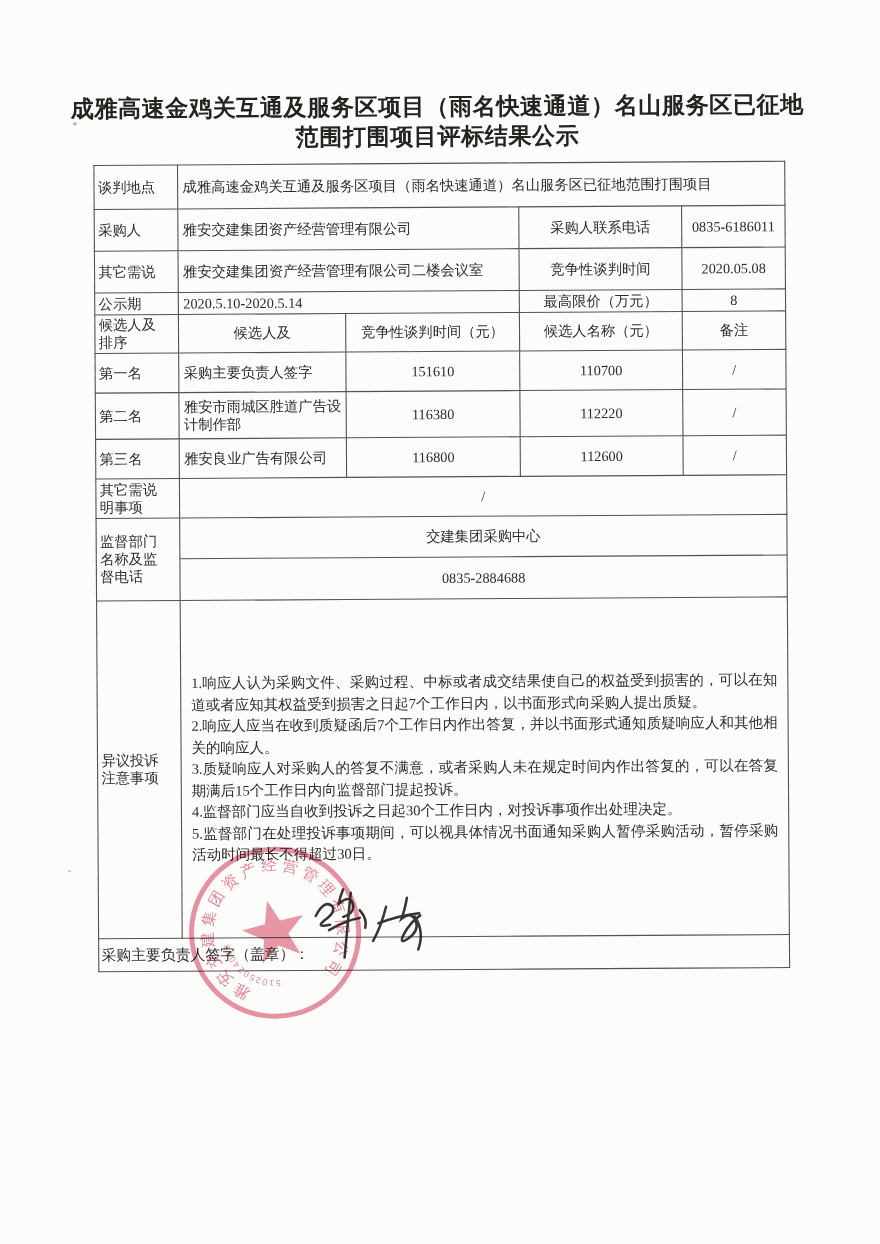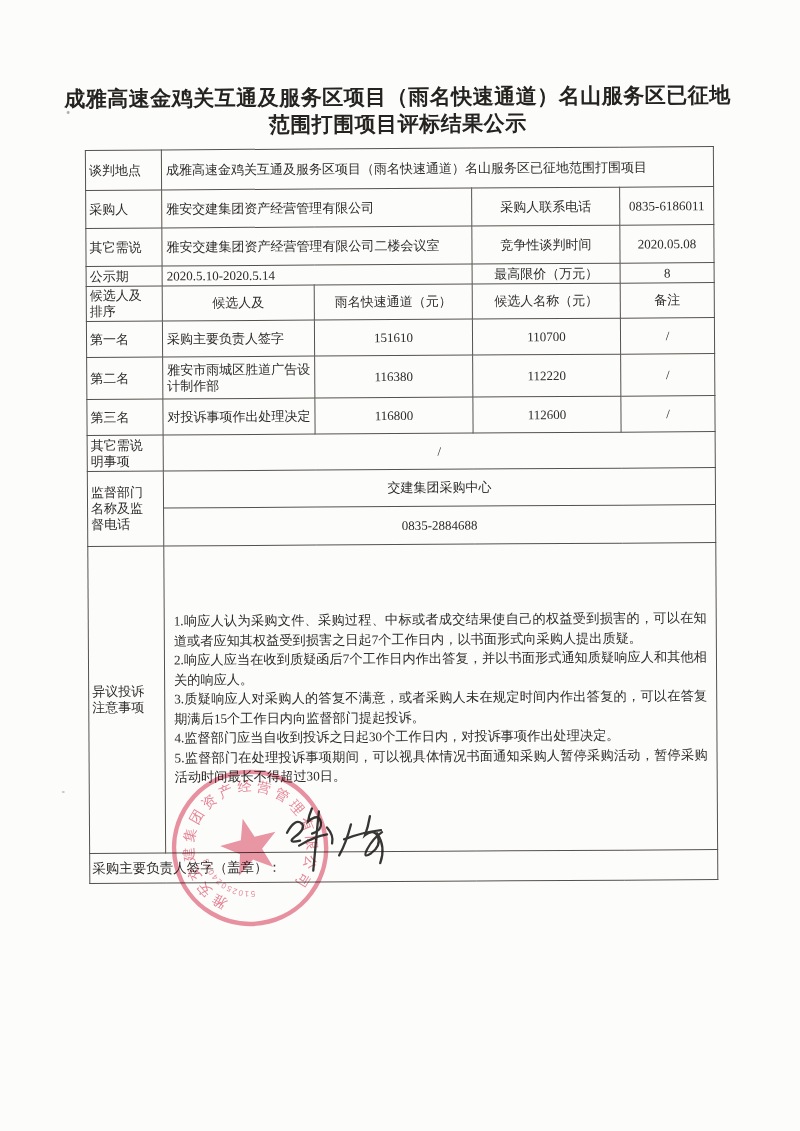--- a/index.html
+++ b/index.html
@@ -87,41 +87,41 @@
         <tr style="height:20px">
           <th>公示期</th>
           <td colspan="2" class="al">2020.5.10-2020.5.14</td>
           <td class="ac">最高限价（万元）</td>
           <td class="ac">8</td>
         </tr>
         <tr style="height:32px">
           <th>候选人及
 排序</th>
           <td class="ac">候选人及</td>
-          <td class="ac">雨名快速通道（元）</td>
+          <td class="ac">竞争性谈判时间（元）</td>
           <td class="ac">候选人名称（元）</td>
           <td class="ac">备注</td>
         </tr>
         <tr style="height:36px">
           <th>第一名</th>
           <td class="al">采购主要负责人签字</td>
           <td class="ac">151610</td>
           <td class="ac">110700</td>
           <td class="ac">/</td>
         </tr>
         <tr style="height:42px">
           <th>第二名</th>
           <td class="al">雅安市雨城区胜道广告设计制作部</td>
           <td class="ac">116380</td>
           <td class="ac">112220</td>
           <td class="ac">/</td>
         </tr>
         <tr style="height:36px">
           <th>第三名</th>
-          <td class="al">对投诉事项作出处理决定</td>
+          <td class="al">雅安良业广告有限公司</td>
           <td class="ac">116800</td>
           <td class="ac">112600</td>
           <td class="ac">/</td>
         </tr>
         <tr style="height:36px">
           <th>其它需说
 明事项</th>
           <td colspan="4" class="ac">/</td>
         </tr>
         <tr style="height:37px">

